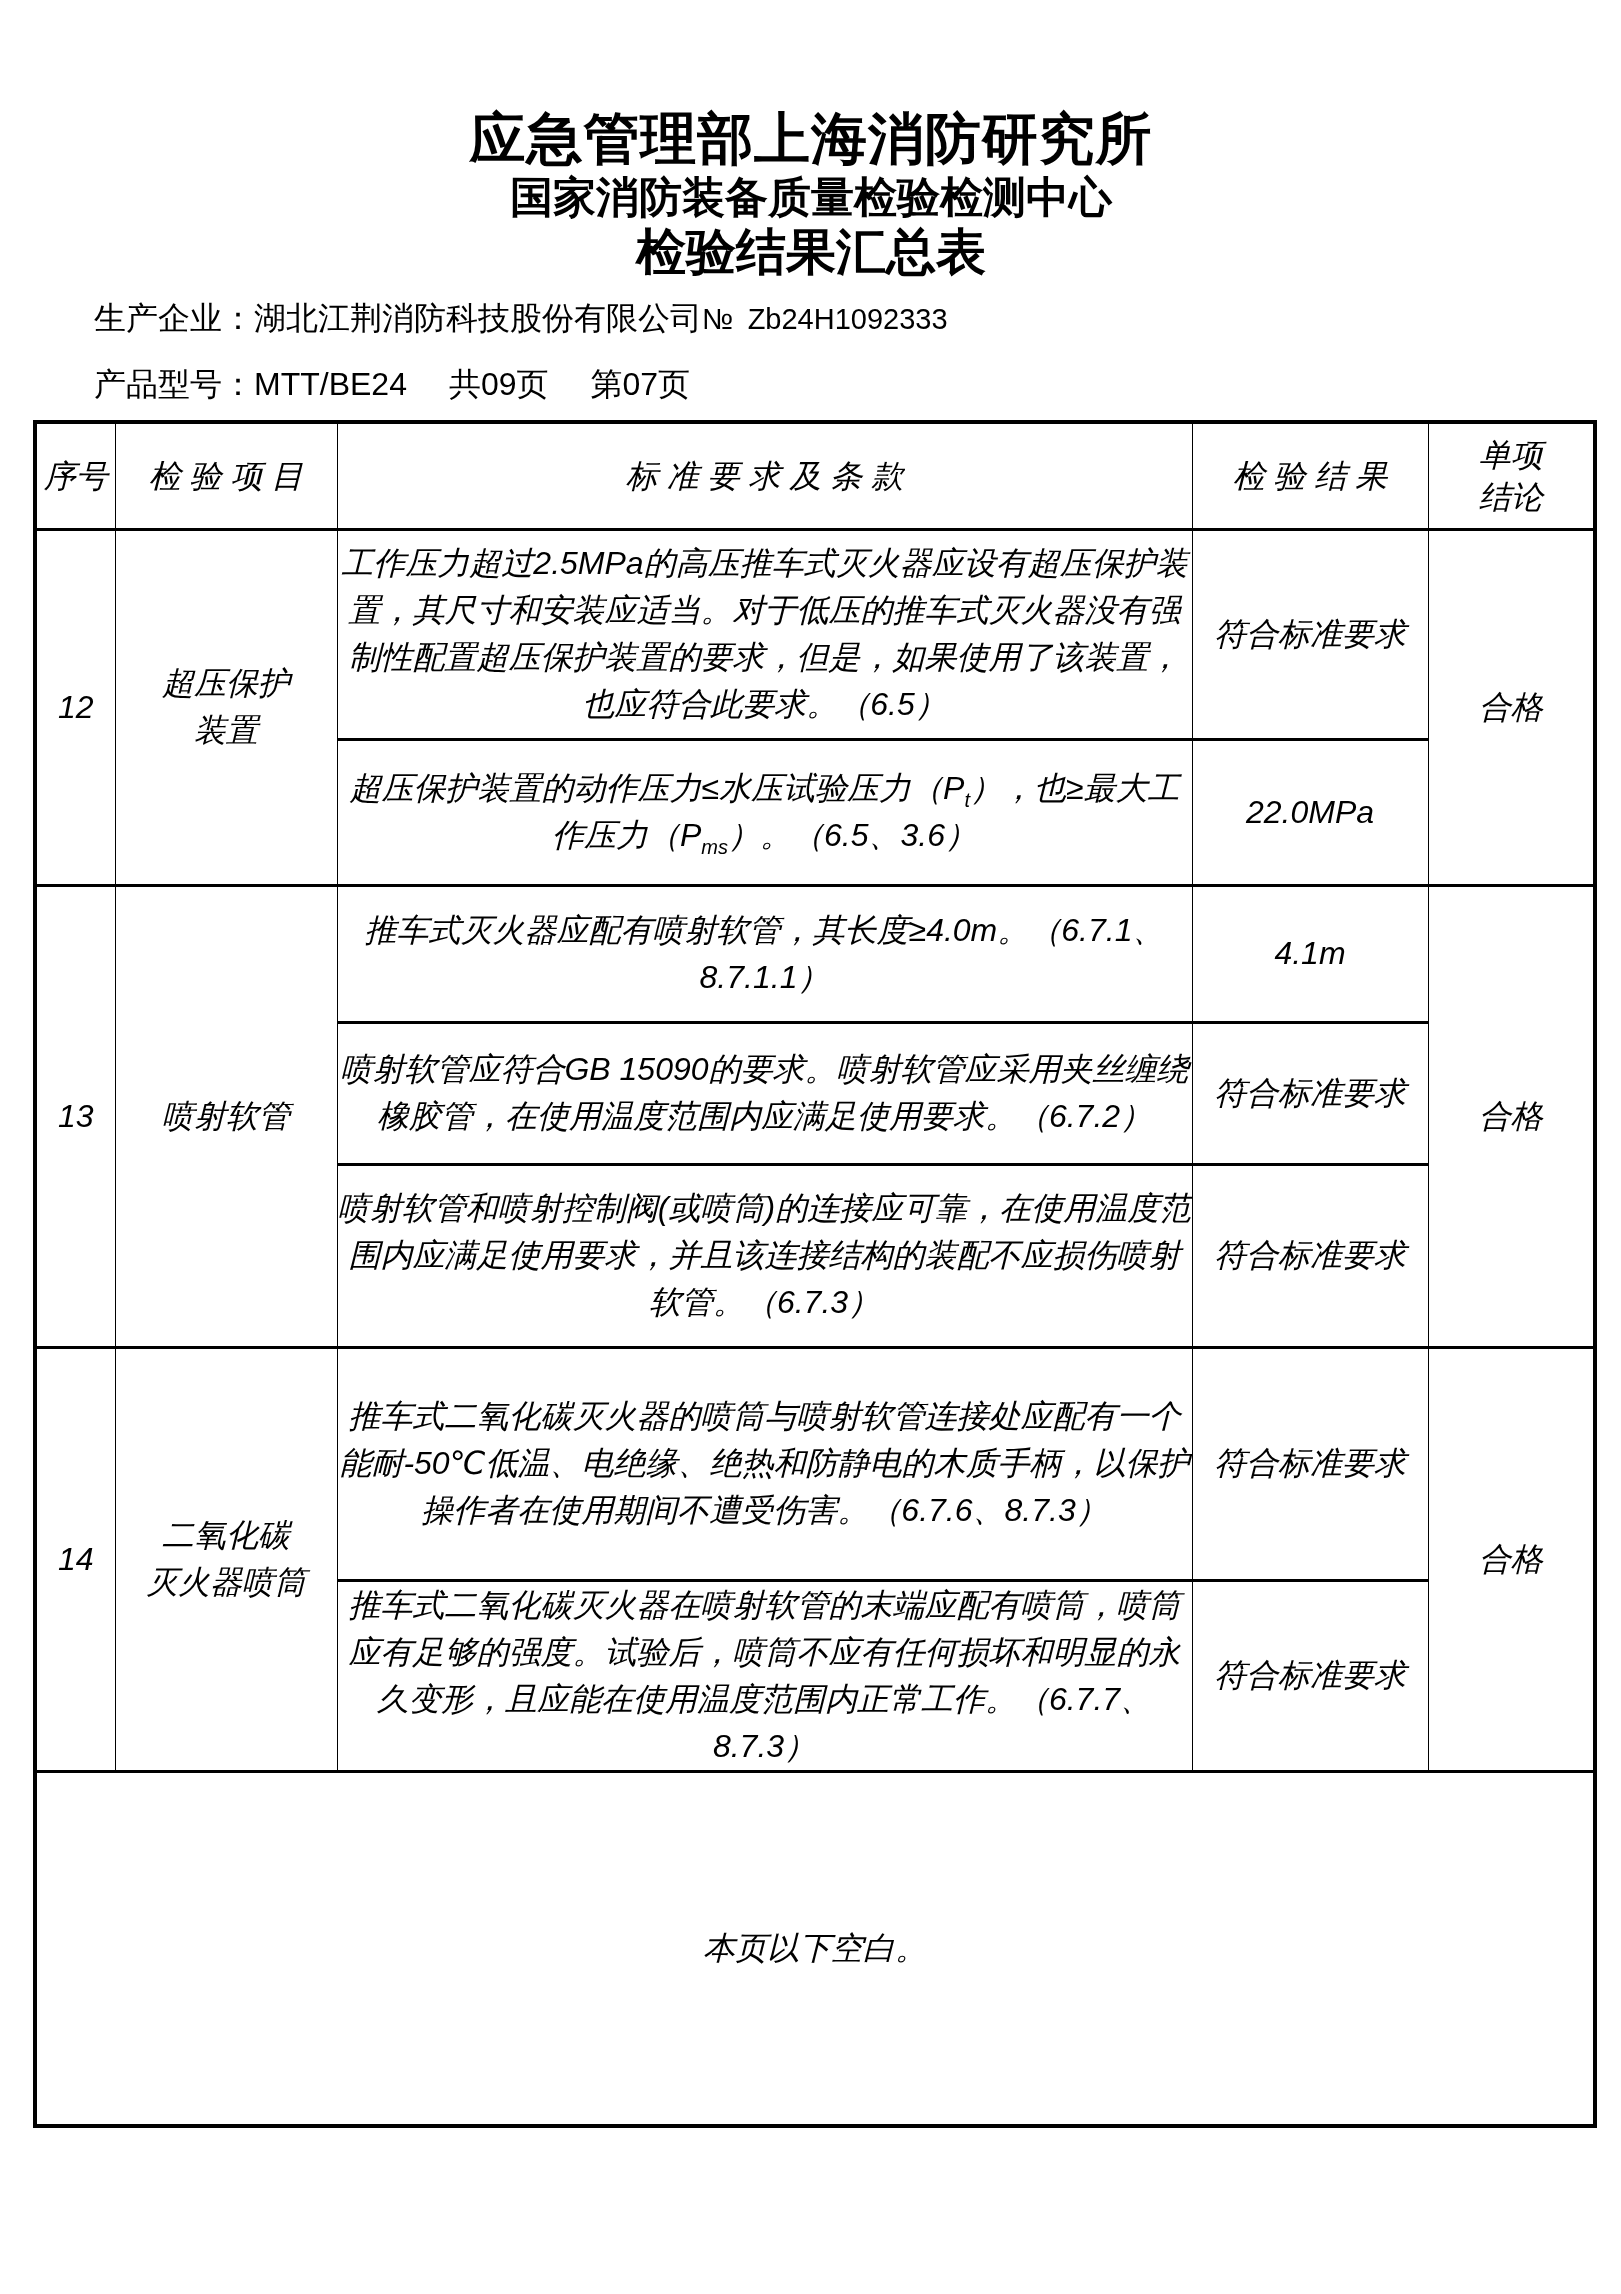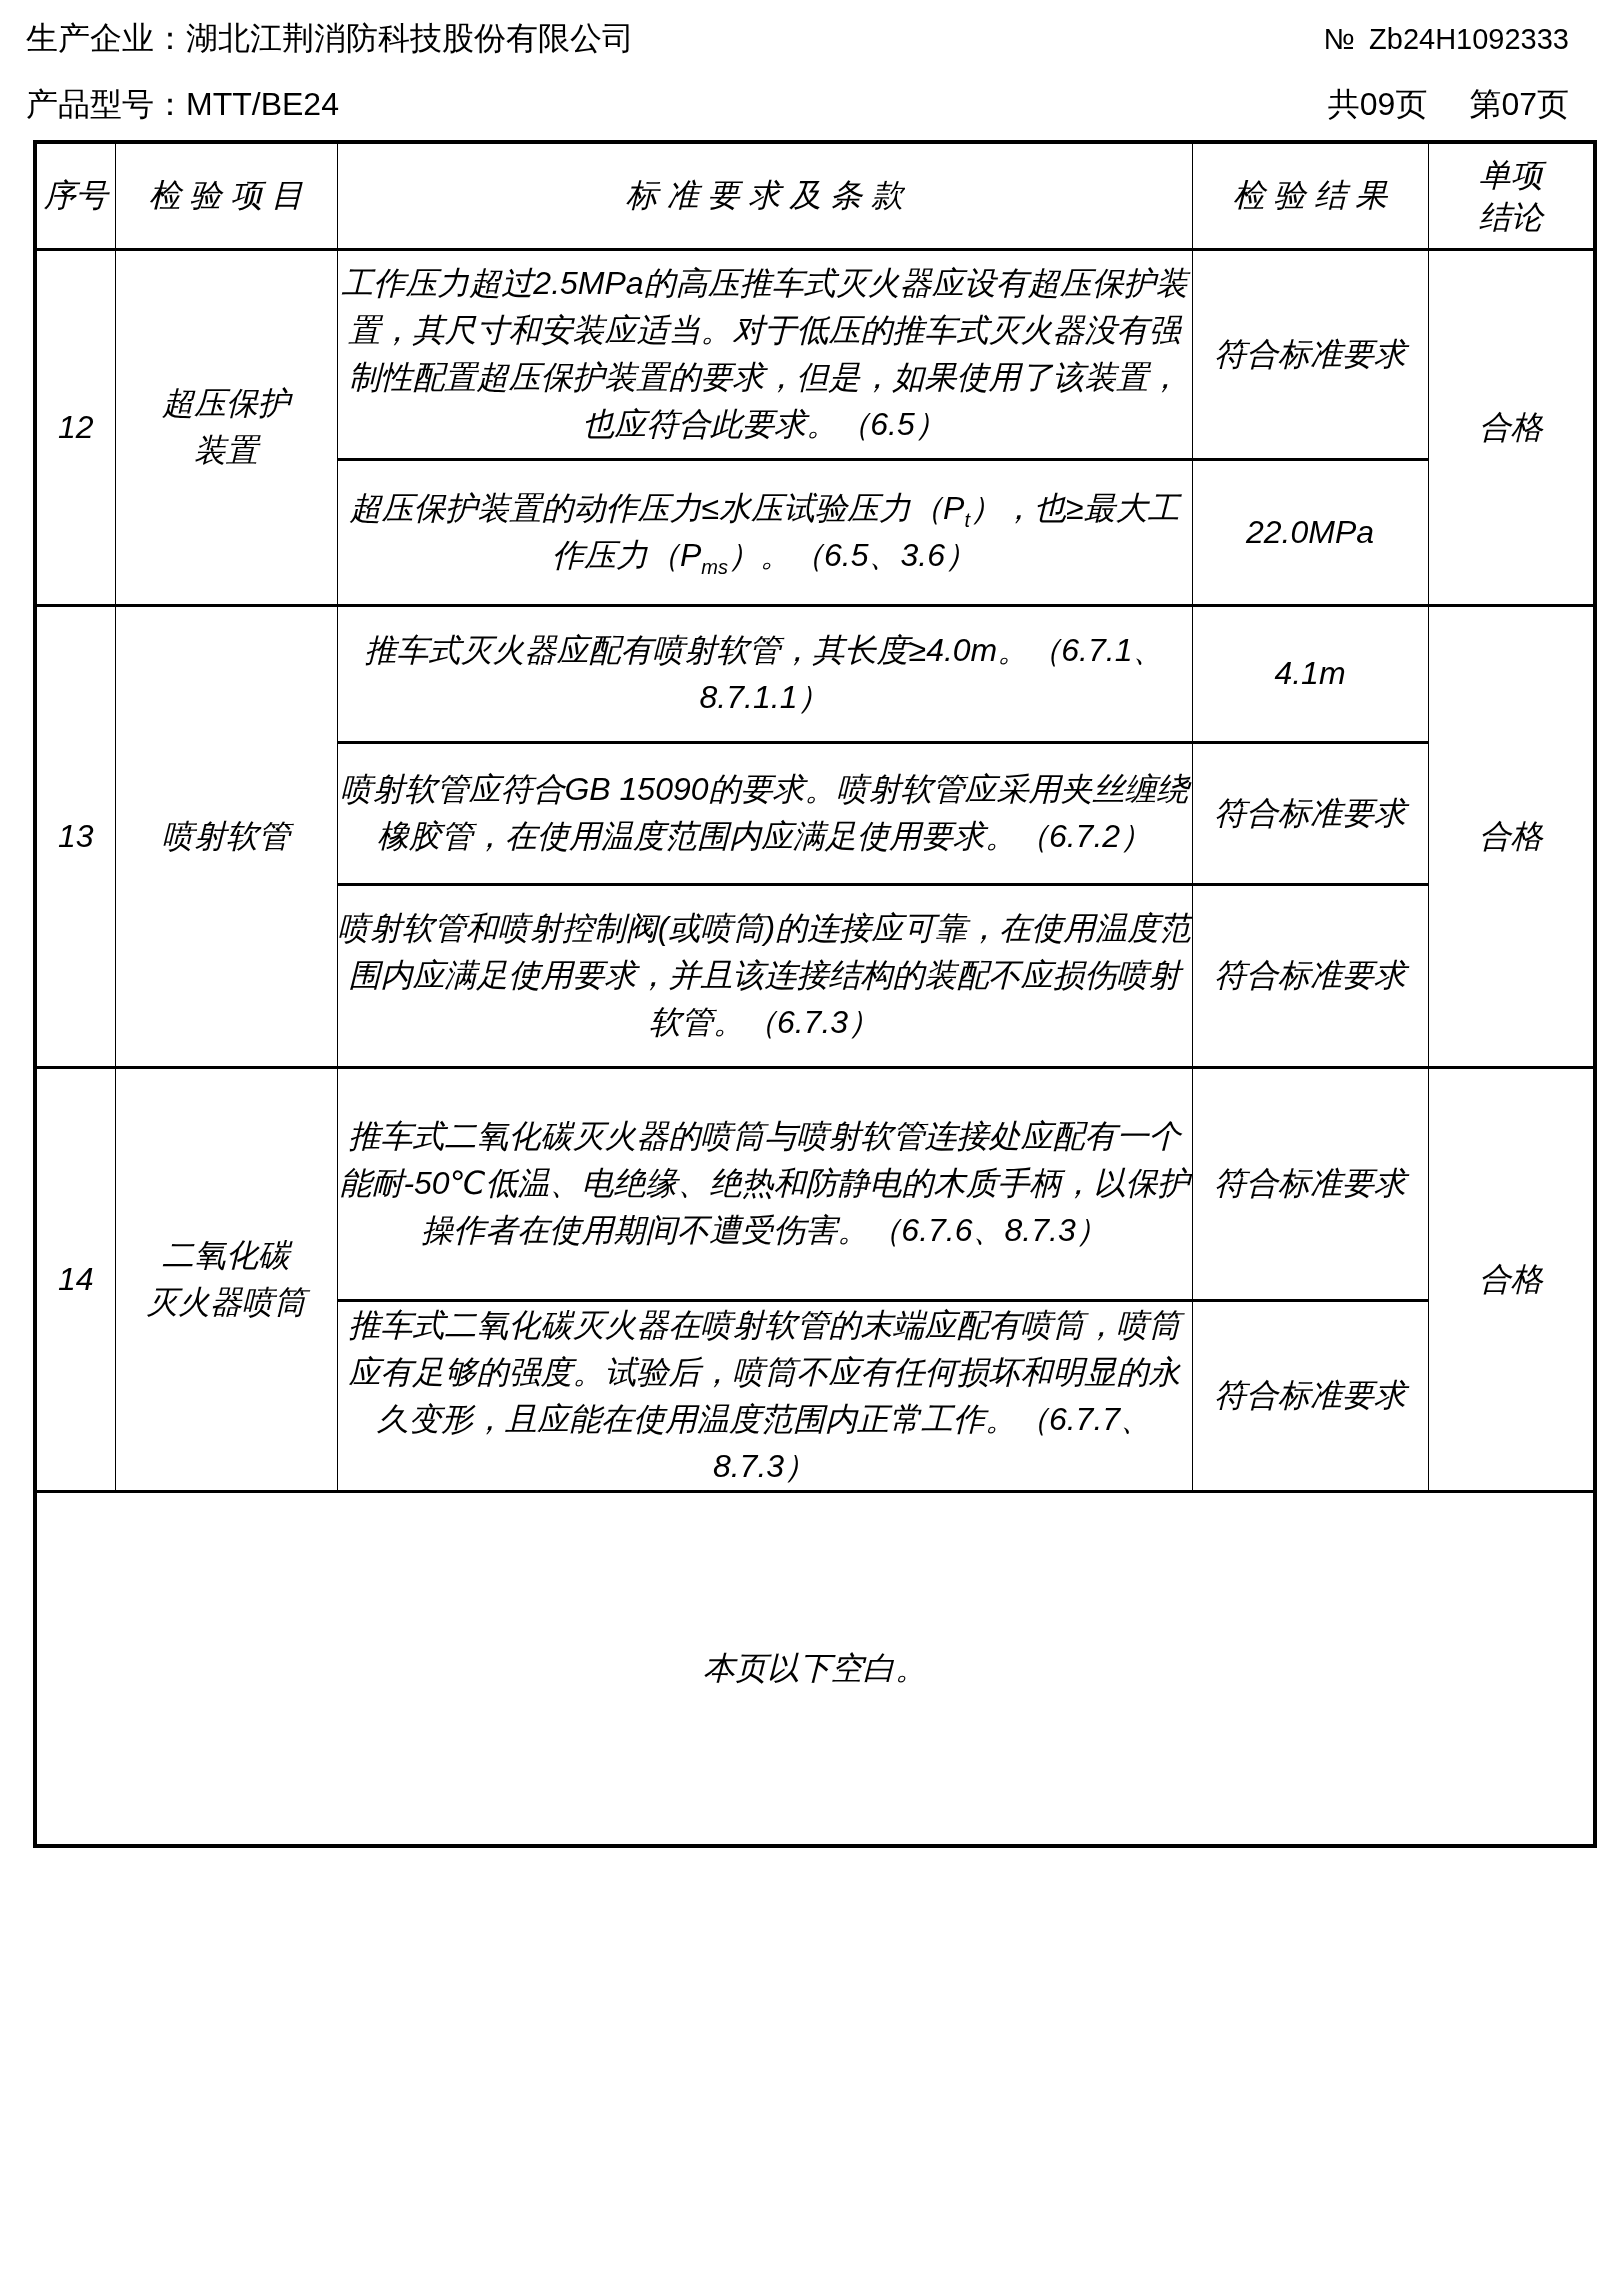--- a/index.html
+++ b/index.html
@@ -10,23 +10,23 @@
     font-family:"Liberation Sans","DejaVu Sans",sans-serif;
     overflow:hidden;
     box-sizing:border-box;
   }
   .titles { text-align:center; padding-top:107px; }
   .title-1 { font-size:56px; line-height:64px; font-weight:bold; letter-spacing:0.9px; }
   .title-2 { font-size:43px; line-height:49px; font-weight:bold; margin-top:1.8px; }
   .title-3 { font-size:50px; line-height:55px; font-weight:bold; margin-top:3.6px; }
 
   .meta-row {
-    display:flex; justify-content:space-between; align-items:baseline;
-    padding:0 53px 0 26px;
-    font-size:32px; line-height:36px;
+    display:flex; align-items:baseline;
+    padding:0 53px 0 50px;
+    font-size:32px; line-height:36px;margin-left:44px;
   }
   .meta-row-1 { margin-top:20px; }
   .meta-row-2 { margin-top:29px; }
   .report-no { font-size:29px; }
   .report-no .no-sym { margin-right:14.5px; }
   .pages span { margin-left:42px; }
 
   table.inspection {
     border-collapse:collapse;
     table-layout:fixed;
@@ -58,20 +58,25 @@
     vertical-align:top;
     text-align:left;
     padding:16.4px 12.7px;
   }
 </style>
 </head>
 <body>
 
 <div class="page">
 
+  <div class="titles">
+    <div class="title-1">应急管理部上海消防研究所</div>
+    <div class="title-2">国家消防装备质量检验检测中心</div>
+    <div class="title-3">检验结果汇总表</div>
+  </div>
 
   <div class="meta-row meta-row-1">
     <div class="meta-left"><span>生产企业：</span><span>湖北江荆消防科技股份有限公司</span></div>
     <div class="meta-right report-no"><span class="no-sym">№</span><span>Zb24H1092333</span></div>
   </div>
 
   <div class="meta-row meta-row-2">
     <div class="meta-left"><span>产品型号：</span><span>MTT/BE24</span></div>
     <div class="meta-right pages"><span>共09页</span><span>第07页</span></div>
   </div>

